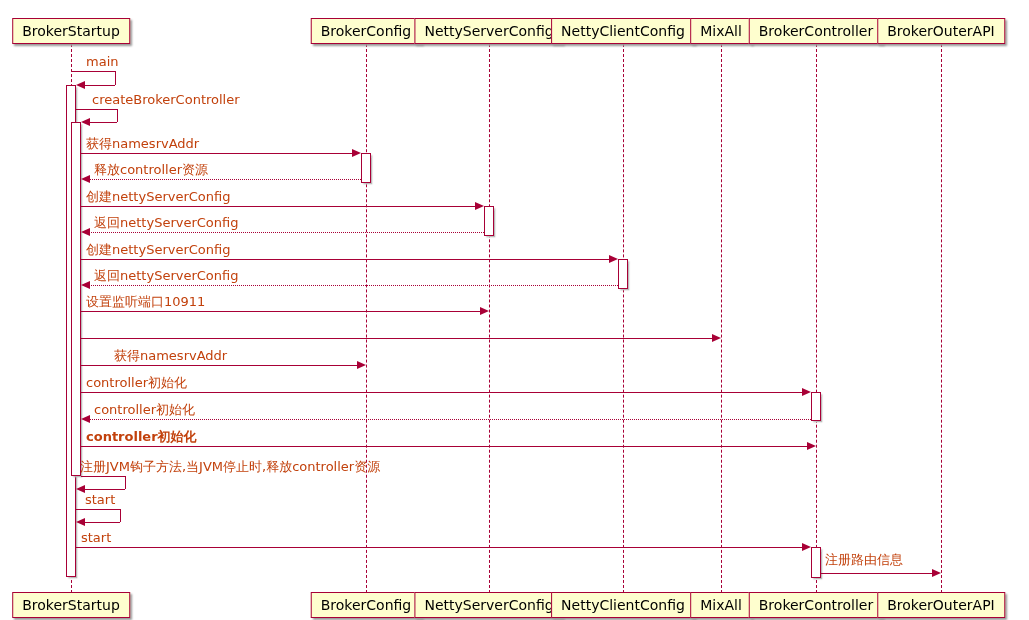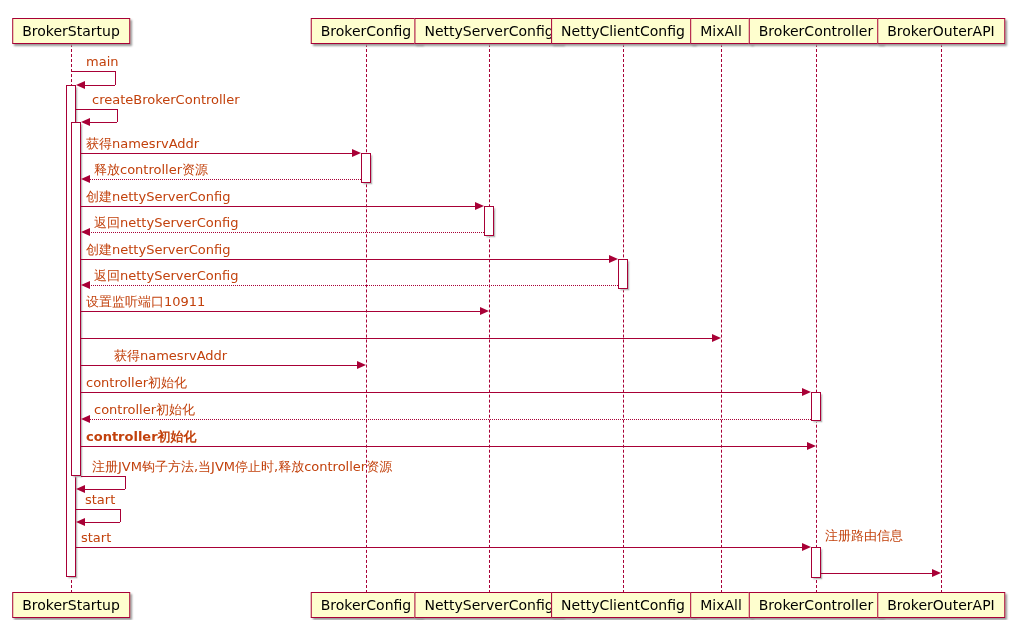--- a/index.html
+++ b/index.html
@@ -95,25 +95,25 @@
     <div class="mline dotted" style="left: 89px; top: 419px; width: 722px;"></div>
     <div class="arr l" style="left: 81px; top: 415px;"></div>
     <div class="mlabel" style="left: 94px; top: 402px;">controller初始化</div>
     <div class="mline" style="left: 81px; top: 446px; width: 727px;"></div>
     <div class="arr r" style="left: 807px; top: 442px;"></div>
     <div class="mlabel" style="left: 86px; top: 429px; font-weight: bold;">controller初始化</div>
     <div class="mline" style="left: 81px; top: 476px; width: 44px;"></div>
     <div class="vline" style="left: 125px; top: 476px; height: 13px;"></div>
     <div class="mline" style="left: 84px; top: 489px; width: 41px;"></div>
     <div class="arr l" style="left: 76px; top: 485px;"></div>
-    <div class="mlabel" style="left: 84px; top: 459px; padding-left: 8px;">注册JVM钩子方法,当JVM停止时,释放controller资源</div>
+    <div class="mlabel" style="left: 72px; top: 459px; padding-left: 8px;">注册JVM钩子方法,当JVM停止时,释放controller资源</div>
     <div class="mline" style="left: 76px; top: 509px; width: 44px;"></div>
     <div class="vline" style="left: 120px; top: 509px; height: 13px;"></div>
     <div class="mline" style="left: 84px; top: 522px; width: 36px;"></div>
     <div class="arr l" style="left: 76px; top: 518px;"></div>
     <div class="mlabel" style="left: 85px; top: 492px;">start</div>
     <div class="mline" style="left: 76px; top: 547px; width: 727px;"></div>
     <div class="arr r" style="left: 802px; top: 543px;"></div>
     <div class="mlabel" style="left: 81px; top: 530px;">start</div>
     <div class="mline" style="left: 821px; top: 573px; width: 112px;"></div>
     <div class="arr r" style="left: 932px; top: 569px;"></div>
-    <div class="mlabel" style="left: 825px; top: 528px; font-family: Liberation Serif, serif;">注册路由信息</div>
+    <div class="mlabel" style="left: 825px; top: 552px; font-family: Liberation Serif, serif;">注册路由信息</div>
   </div>
 
 </body></html>

